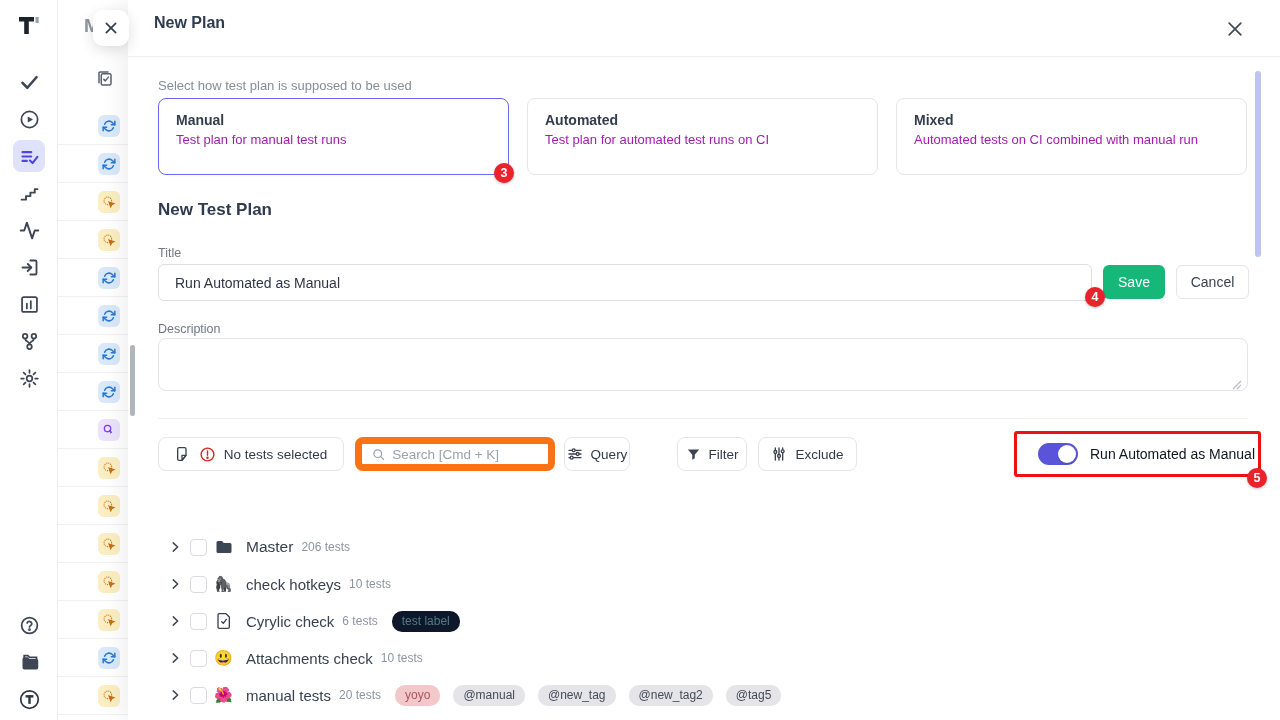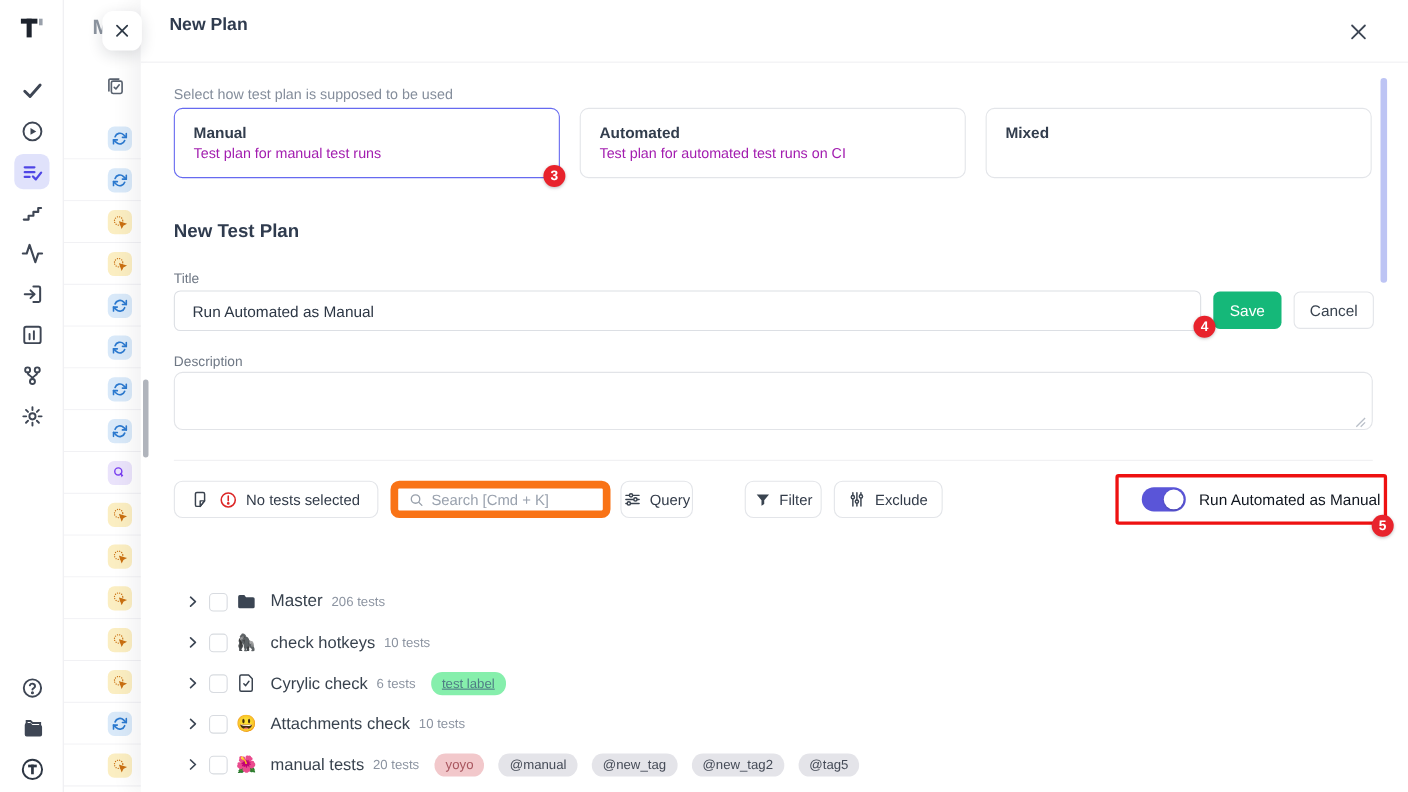--- a/index.html
+++ b/index.html
@@ -41,21 +41,21 @@
   
   #modal { position:absolute; left:128px; top:0; width:1152px; height:720px; background:#fff;
     box-shadow:-8px 0 20px rgba(15,23,42,.06); z-index:10; }
   #modal-header { position:absolute; left:0; top:0; width:100%; height:57px; border-bottom:1px solid #f0f0f2; background:#fff; }
   #modal-title { position:absolute; left:26px; top:14px; font-size:16px; font-weight:700; color:#2f3b4e; }
   #modal-close { position:absolute; right:34px; top:18px; width:22px; height:22px; cursor:pointer;
     display:flex; align-items:center; justify-content:center; }
 
   #modal-hint { position:absolute; left:30px; top:78px; font-size:13px; color:#848d9b; }
 
-  #cards { position:absolute; left:30px; right:33px; top:98px; height:64px; display:flex; gap:18px; }
+  #cards { position:absolute; left:30px; right:33px; top:98px; height:77px; display:flex; gap:18px; }
   .card { position:relative; flex:1; border:1px solid #e3e5e9; border-radius:8px; background:#fff;
     padding:13px 17px; cursor:pointer; }
   .card.selected { border:1.6px solid #666af0; }
   .card-title { font-size:14px; font-weight:700; color:#323d4d; margin-bottom:4px; }
   .card-desc { font-size:13px; color:#a21caf; white-space:nowrap; overflow:hidden; }
 
   .stepbadge { position:absolute; width:20px; height:20px; border-radius:50%; background:#e8232c;
     color:#fff; font-size:12.5px; font-weight:700; display:flex; align-items:center; justify-content:center;
     box-shadow:0 1px 3px rgba(0,0,0,.25); z-index:30; }
 
@@ -94,21 +94,21 @@
   #modal-scroll-thumb { position:absolute; left:1127px; top:71px; width:6px; height:186px;
     background:#bdc4f4; border-radius:3px; }
 
   .trow { position:absolute; left:0; width:100%; height:36px; display:flex; align-items:center; padding-left:40px; cursor:pointer; }
   .chev { width:14px; height:14px; margin-right:8px; flex:0 0 14px; display:flex; align-items:center; }
   .tcheck { width:17px; height:17px; border:1.5px solid #d8dbe0; border-radius:4px; background:#fff; margin-right:7px; flex:0 0 17px; }
   .ticon { width:20px; margin-right:12px; font-size:15px; display:flex; align-items:center; justify-content:center; }
   .tname { font-size:15px; font-weight:500; color:#38424e; margin-right:8px; white-space:nowrap; }
   .tcount { font-size:12px; color:#8c94a1; margin-right:14px; white-space:nowrap; }
   .pill { height:21px; line-height:21px; padding:0 10px; border-radius:10px; font-size:12px; margin-right:13px; white-space:nowrap; }
-  .pill.teal { background:#86efac; color:#4f7d85;text-decoration:underline; }
+  .pill.teal { background:#0f172a; color:#4f7d85; }
   .pill.pink { background:#f2c8cb; color:#a8555e; }
   .pill.gray { background:#e4e4e9; color:#454b57; }
 </style>
 </head>
 <body>
 
 <div id="stage">
 
   <nav id="rail">
     <div id="rail-logo">
@@ -387,20 +387,21 @@
         <div class="card-title">Manual</div>
         <div class="card-desc">Test plan for manual test runs</div>
         <span class="stepbadge" style="right:-6px; bottom:-9px;">3</span>
       </div>
       <div class="card">
         <div class="card-title">Automated</div>
         <div class="card-desc">Test plan for automated test runs on CI</div>
       </div>
       <div class="card">
         <div class="card-title">Mixed</div>
+        <div class="card-desc">Automated tests on CI combined with manual run</div>
       </div>
     </div>
 
     <h2 id="form-heading">New Test Plan</h2>
 
     <label class="field-label" style="top:246px">Title</label>
     <input id="title-input" type="text" value="Run Automated as Manual" style="">
     <span class="stepbadge" style="left:957px; top:287px;">4</span>
     <button id="save-btn">Save</button>
     <button id="cancel-btn">Cancel</button>

